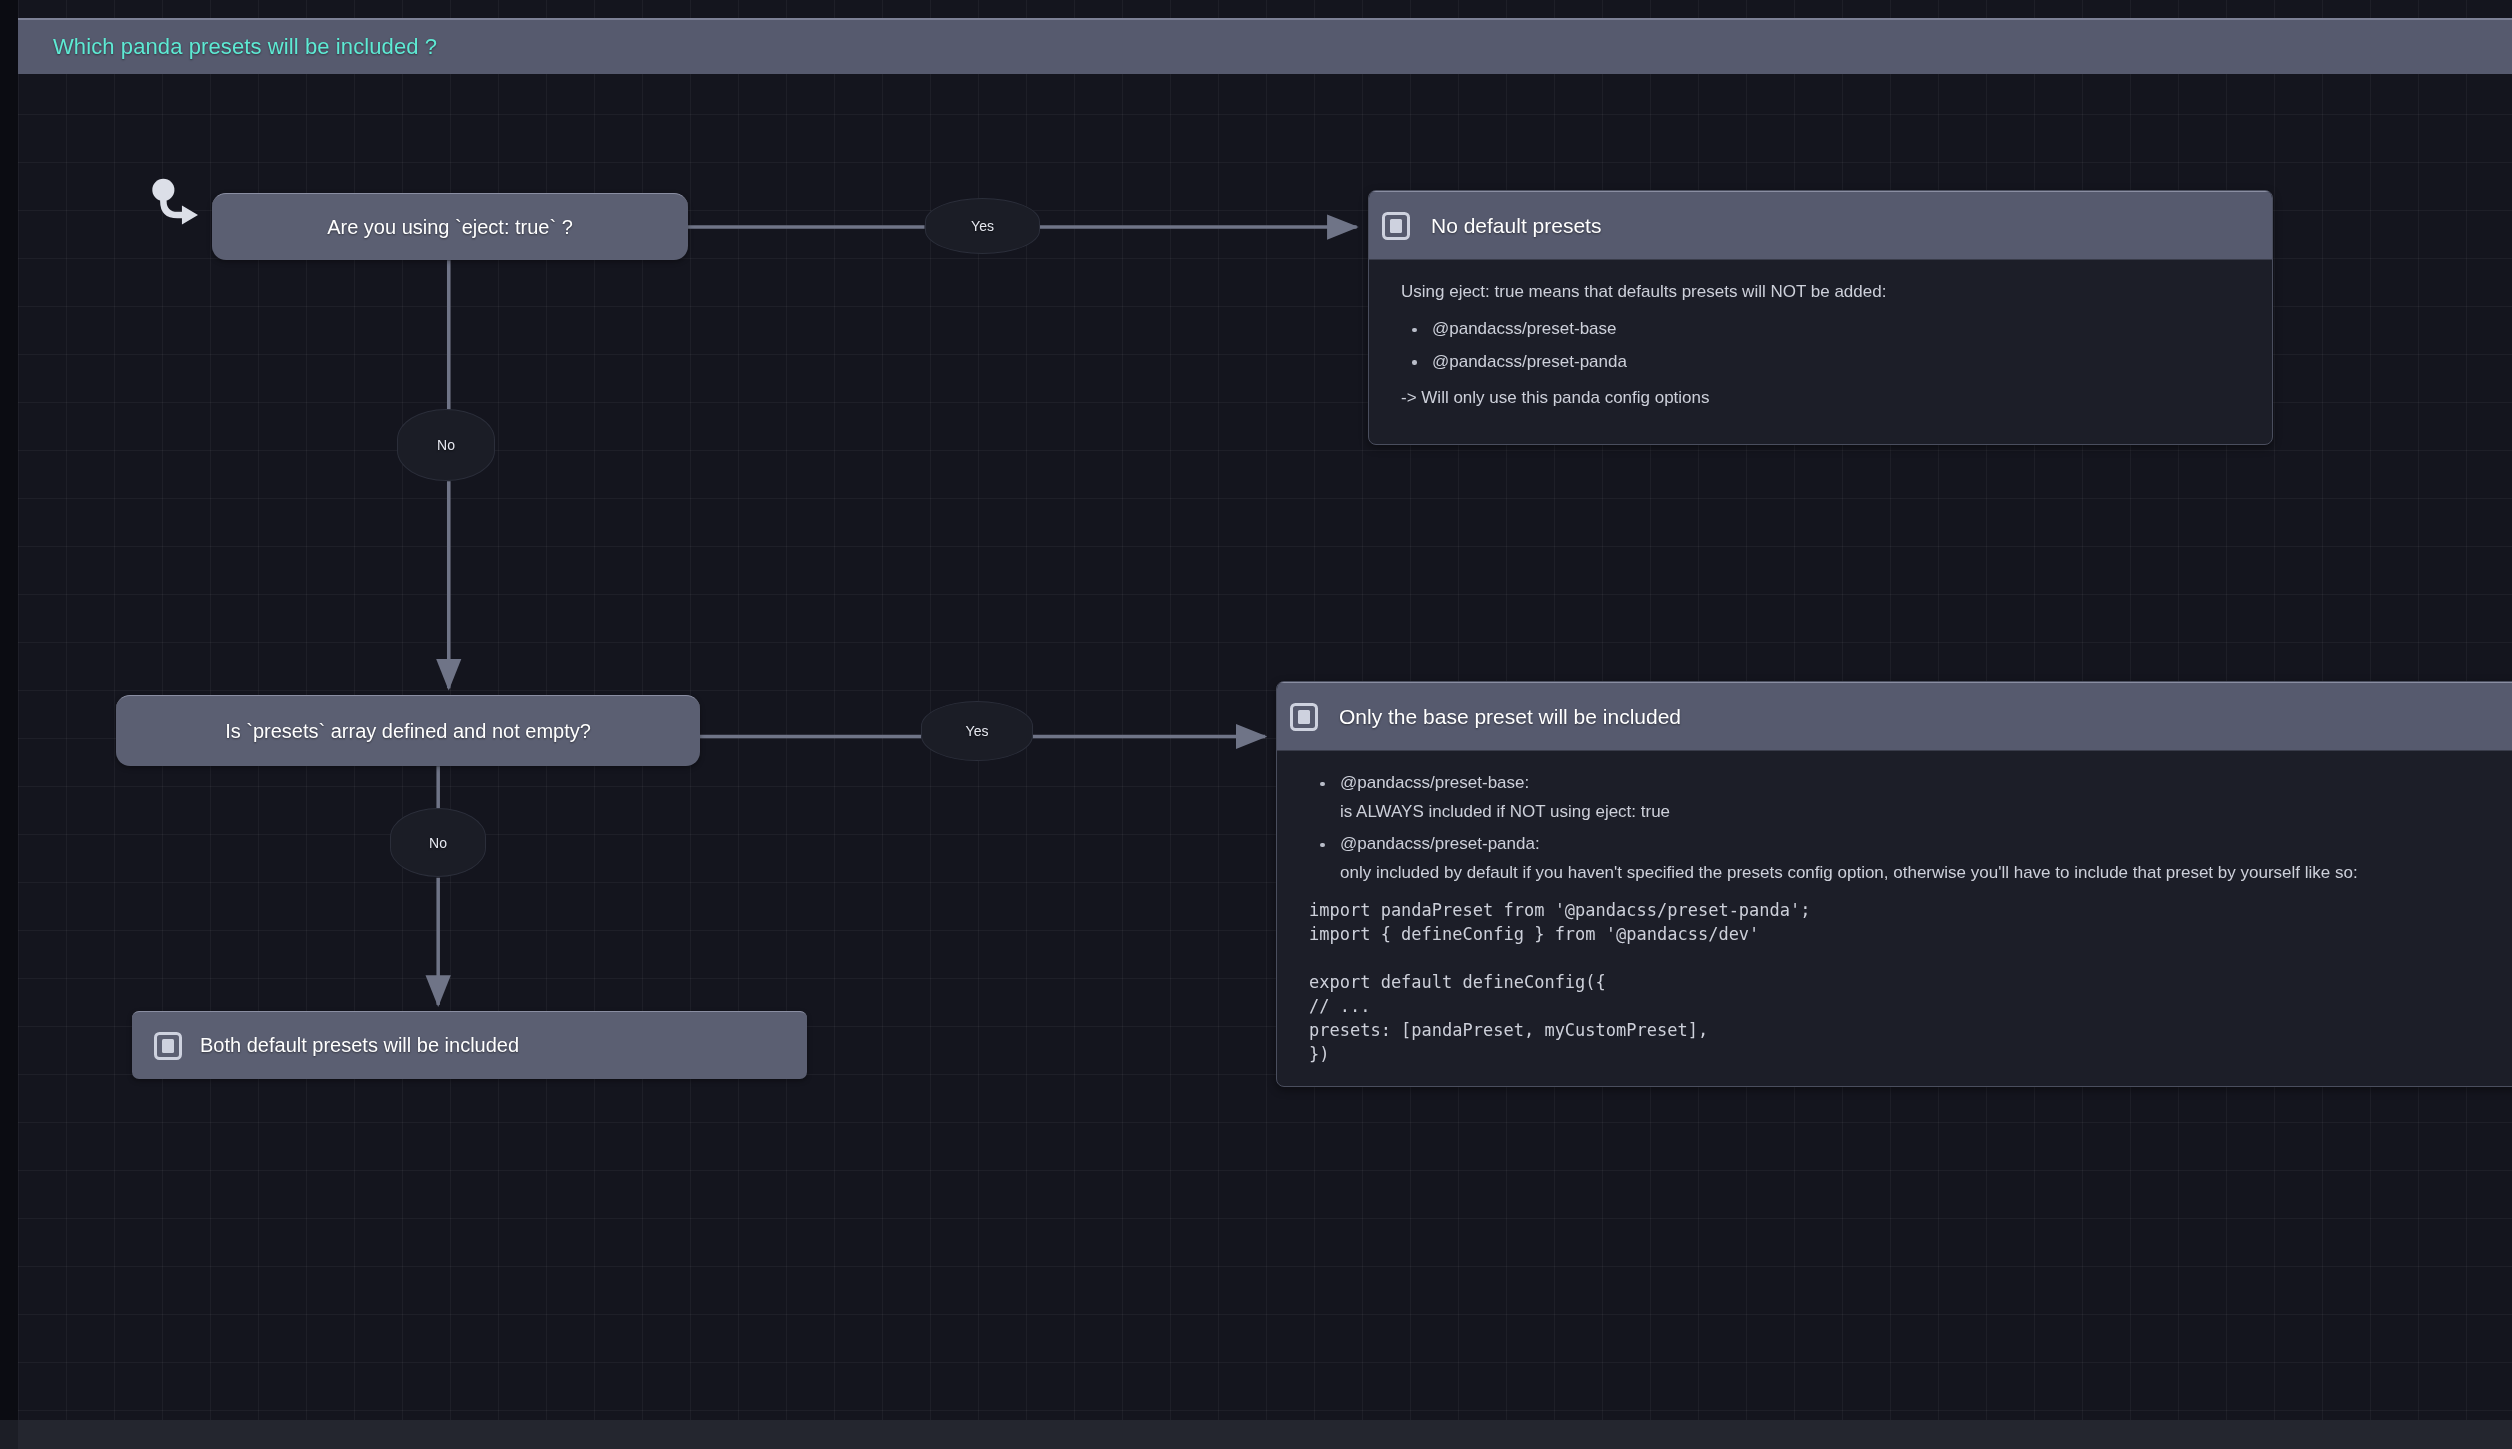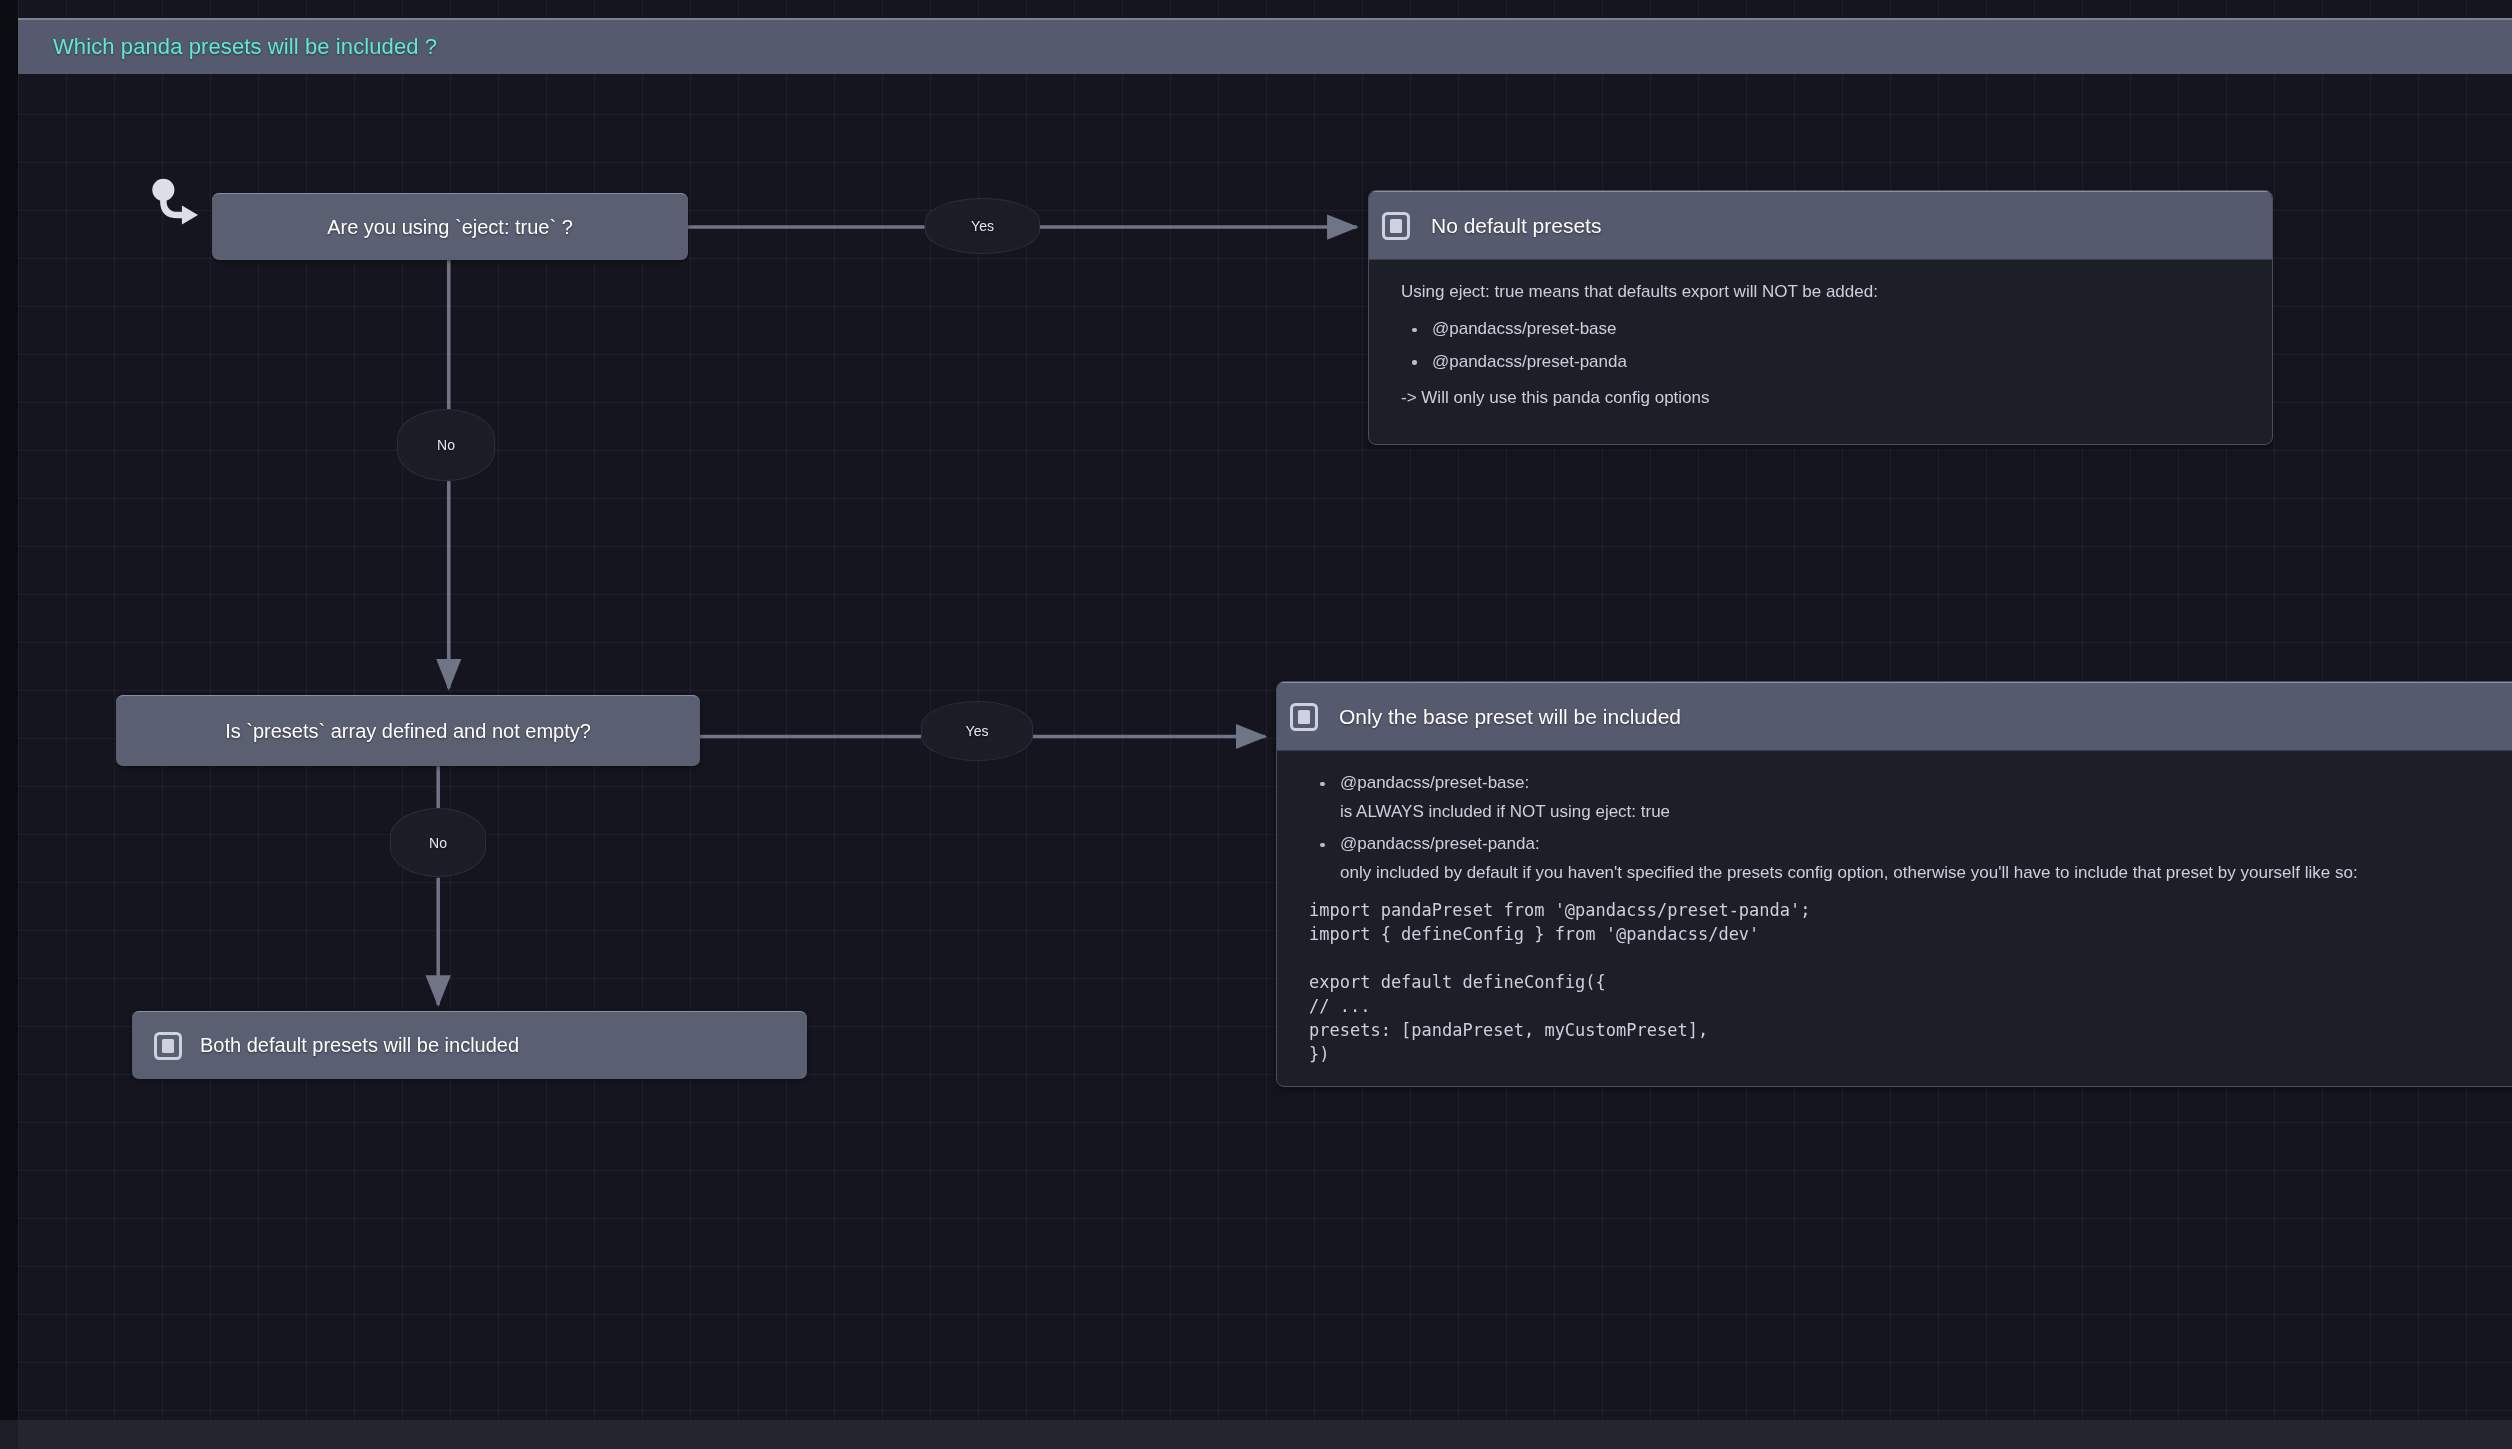--- a/index.html
+++ b/index.html
@@ -54,21 +54,21 @@
     color: #5eead4;
     letter-spacing: 0.1px;
     text-shadow: 0 1px 2px rgba(0,0,0,0.45);
     white-space: nowrap;
   }
 
   
   .decision {
     position: absolute;
     background: #5b5f72;
-    border-radius: 7px;
+    border-radius: 14px;
     border-top: 1.5px solid #8a8ea2;
     display: flex; align-items: center; justify-content: center;
     color: #ffffff;
     font-size: 20px;
     text-shadow: 0 1px 2px rgba(0,0,0,0.45);
     box-shadow: 0 2px 5px rgba(0,0,0,0.35);
     white-space: nowrap;
     z-index: 10;
   }
   #decision-eject { left: 212px; top: 193px; width: 476px; height: 67px; }
@@ -238,21 +238,21 @@
   </div>
 
   <div id="card-no-default" class="card">
     <div class="card-head">
       <span class="card-icon">
           <i></i>
         </span>
       <span class="ch-title">No default presets</span>
     </div>
     <div class="card-body">
-      <p class="cb-para">Using eject: true means that defaults export will NOT be added:</p>
+      <p class="cb-para">Using eject: true means that defaults presets will NOT be added:</p>
       <ul class="cb-list">
         <li>@pandacss/preset-base</li>
         <li>@pandacss/preset-panda</li>
       </ul>
       <p class="cb-para">-&gt; Will only use this panda config options</p>
     </div>
   </div>
 
   <div id="card-base-only" class="card">
     <div class="card-head">

